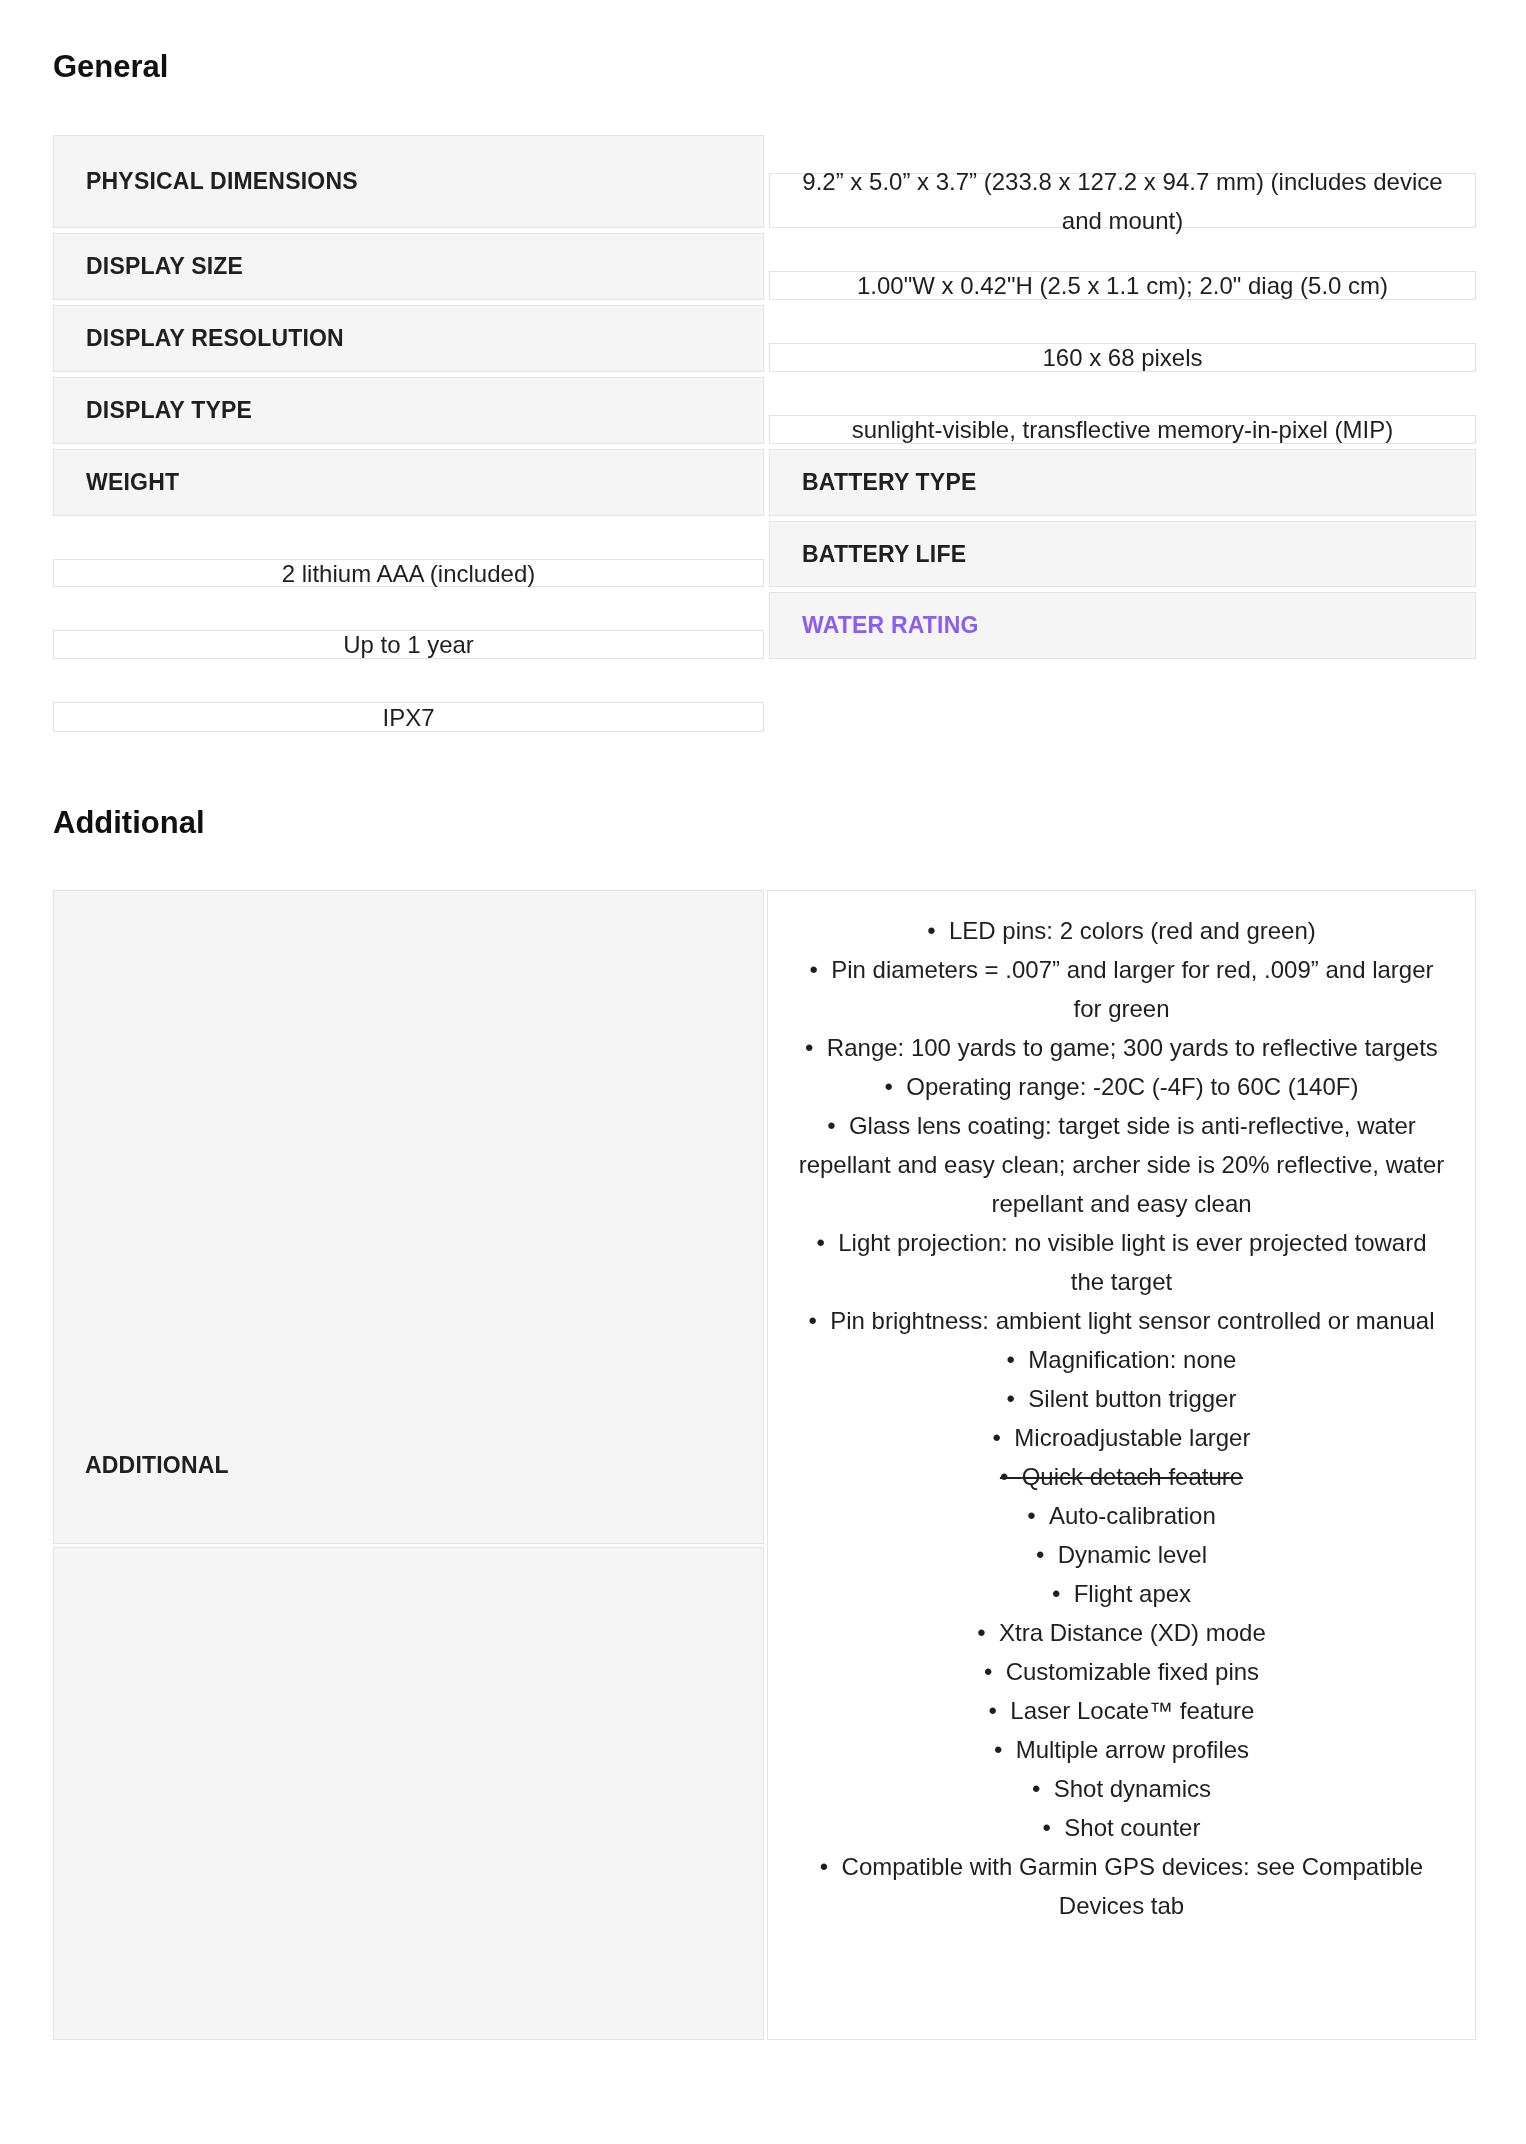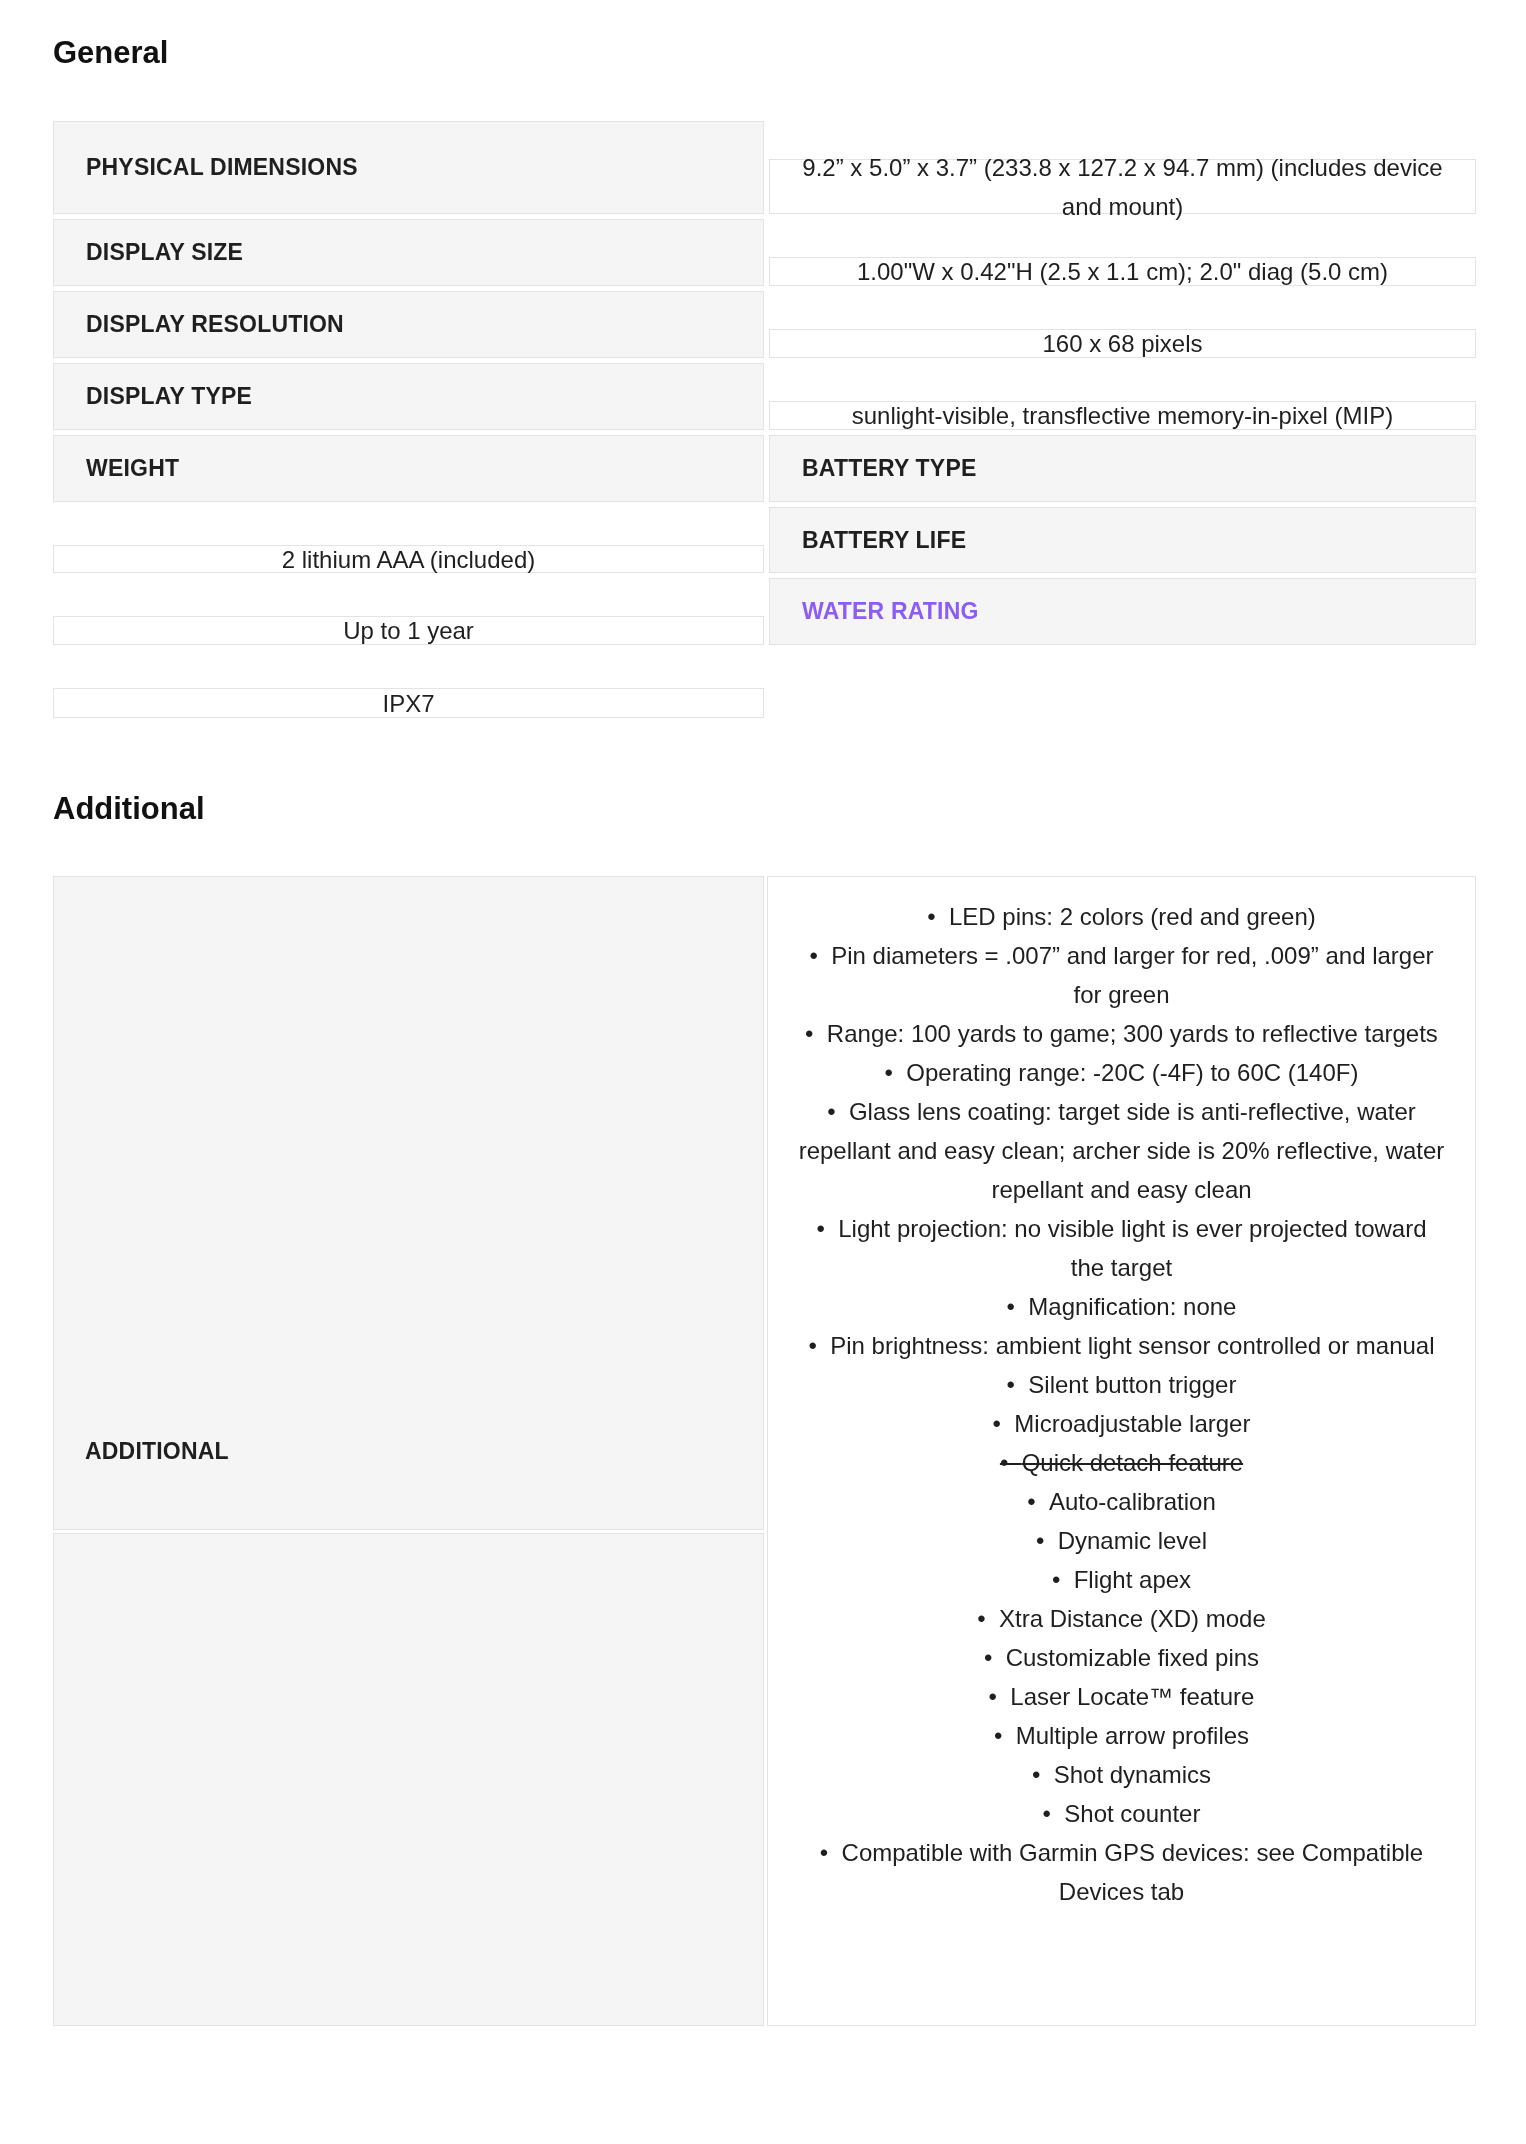--- a/index.html
+++ b/index.html
@@ -2,21 +2,21 @@
 <html><head>
 <meta charset="utf-8">
 <style>
   html,body { margin:0; padding:0; background:#ffffff; }
   body {
     width:1526px; height:2144px; overflow:hidden;
     font-family:"Liberation Sans", sans-serif;
     color:#1f1f1f;
     -webkit-font-smoothing:antialiased;
   }
-  .page { width:1423px; margin-left:53px; padding-top:34px; }
+  .page { width:1423px; margin-left:53px; padding-top:48px; }
 
   h2.section-title {
     margin:0; font-size:31px; line-height:38px; font-weight:700;
     color:#111111; letter-spacing:0;
   }
   h2.general-title { margin-bottom:49px; }
   h2.additional-title { margin-top:72px; margin-bottom:48px; }
 
   
   .spec-grid {
@@ -147,22 +147,22 @@
       <span class="add-label">ADDITIONAL</span>
     </div>
     <div class="cell add-right">
       <ul class="feature-list">
         <li>LED pins: 2 colors (red and green)</li>
         <li>Pin diameters = .007” and larger for red, .009” and larger for green</li>
         <li>Range: 100 yards to game; 300 yards to reflective targets</li>
         <li>Operating range: -20C (-4F) to 60C (140F)</li>
         <li>Glass lens coating: target side is anti-reflective, water repellant and easy clean; archer side is 20% reflective, water repellant and easy clean</li>
         <li>Light projection: no visible light is ever projected toward the target</li>
+        <li>Pin brightness: ambient light sensor controlled or manual</li>
         <li>Magnification: none</li>
-        <li>Pin brightness: ambient light sensor controlled or manual</li>
         <li>Silent button trigger</li>
         <li>Microadjustable larger</li>
         <li class="struck">Quick detach feature</li>
         <li>Auto-calibration</li>
         <li>Dynamic level</li>
         <li>Flight apex</li>
         <li>Xtra Distance (XD) mode</li>
         <li>Customizable fixed pins</li>
         <li>Laser Locate™ feature</li>
         <li>Multiple arrow profiles</li>

